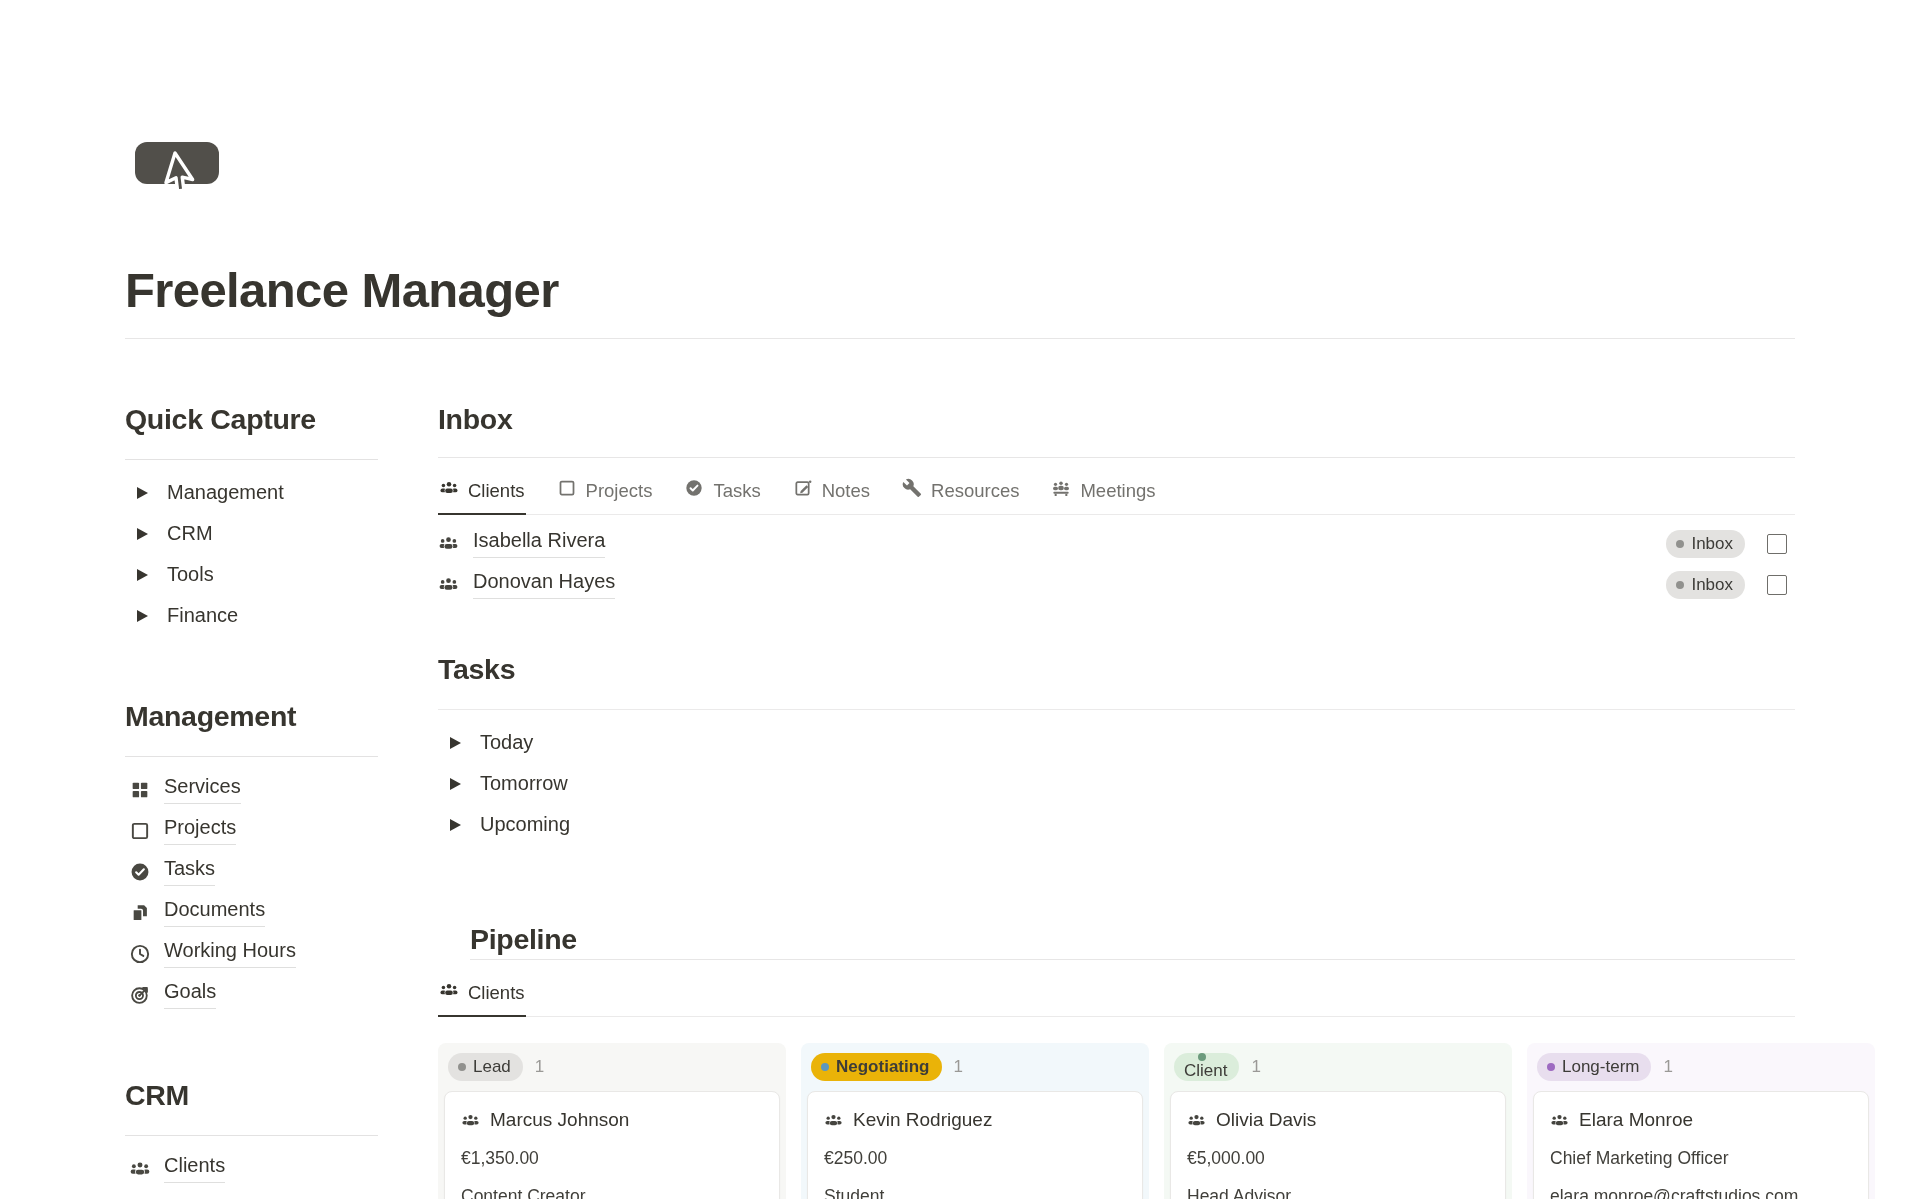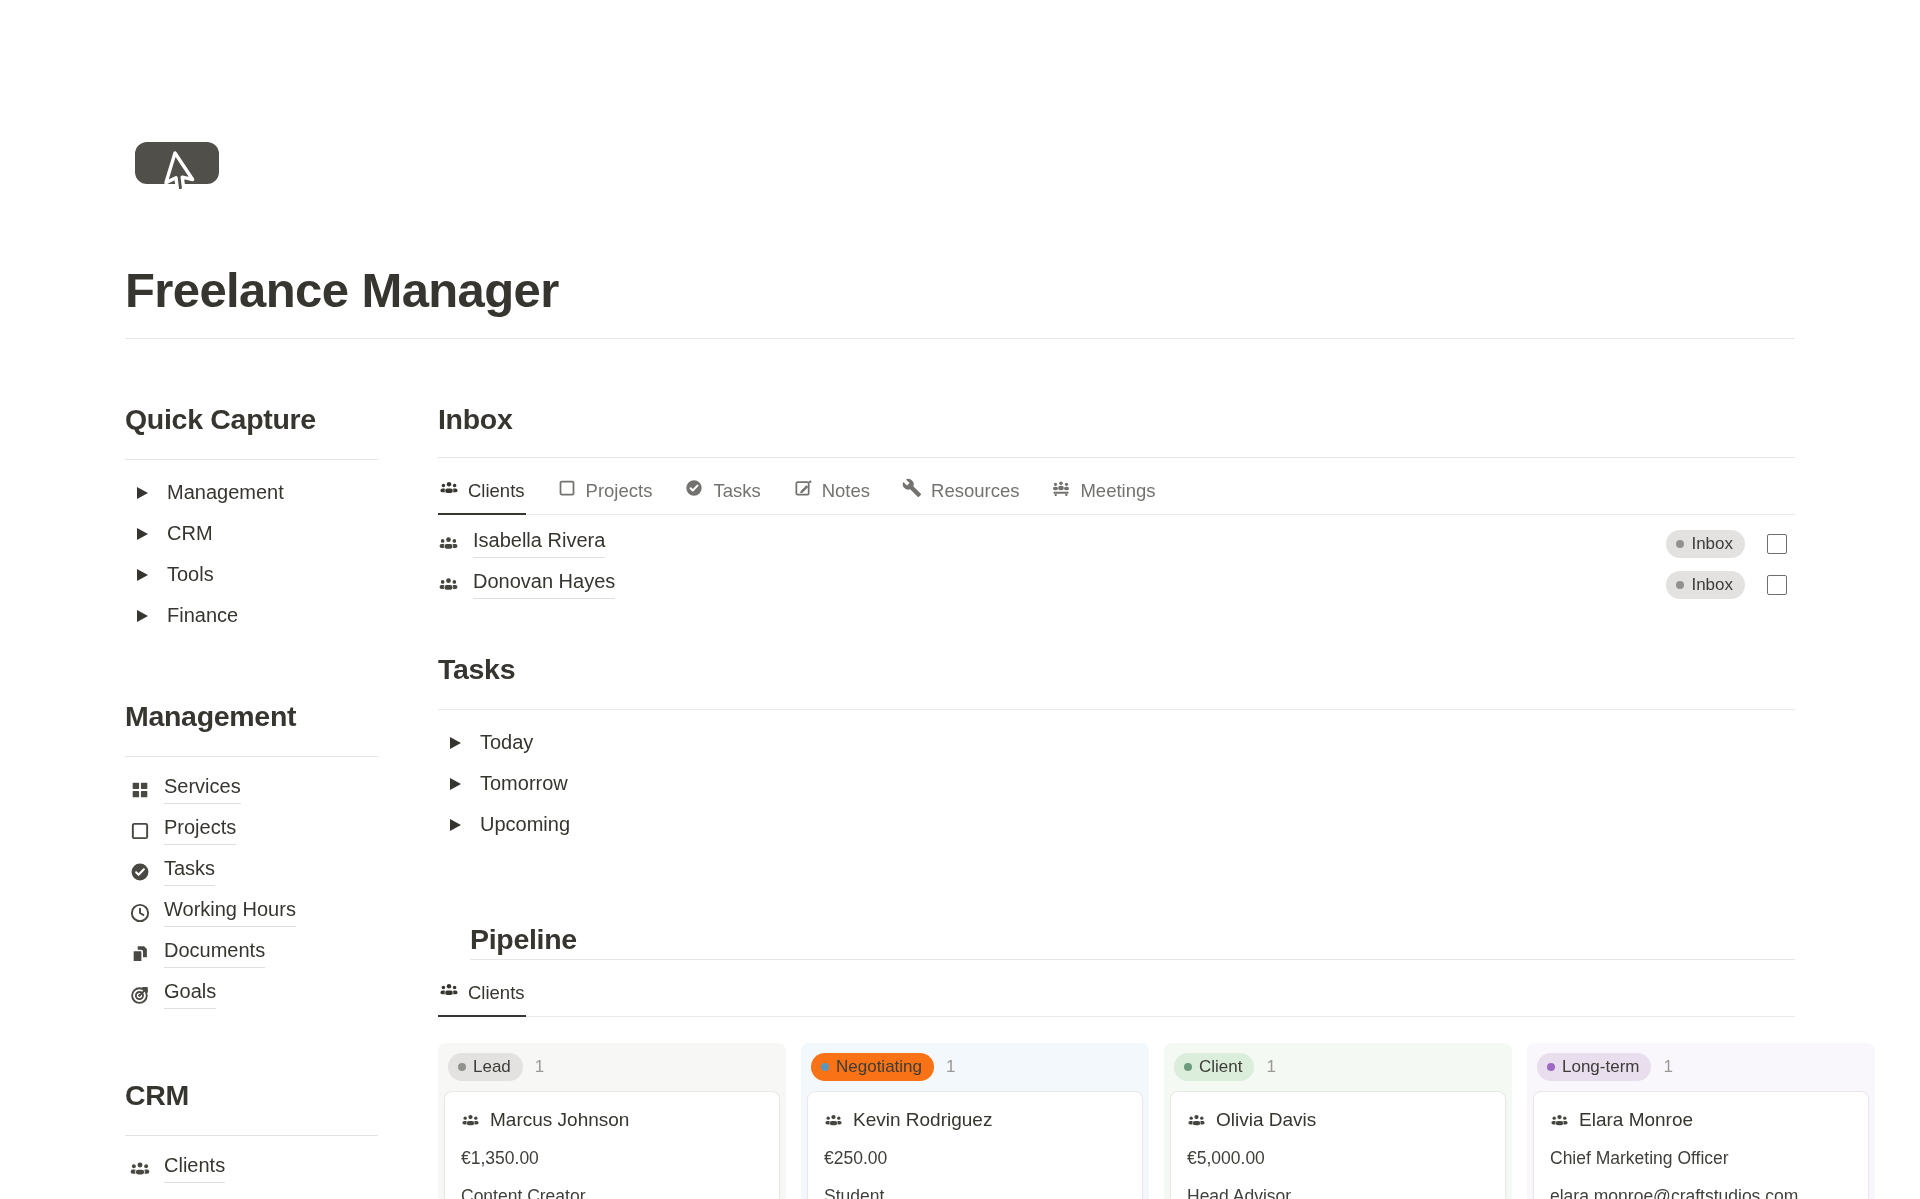--- a/index.html
+++ b/index.html
@@ -223,32 +223,32 @@
             <span class="side-icon">
                 <svg>
                   <use href="#i-check-circle"></use>
                 </svg>
               </span>
             <a class="page-link">Tasks</a>
           </div>
           <div class="row-41">
             <span class="side-icon">
                 <svg>
+                  <use href="#i-documents"></use>
+                </svg>
+              </span>
+            <a class="page-link">Documents</a>
+          </div>
+          <div class="row-41">
+            <span class="side-icon">
+                <svg>
                   <use href="#i-clock"></use>
                 </svg>
               </span>
             <a class="page-link">Working Hours</a>
-          </div>
-          <div class="row-41">
-            <span class="side-icon">
-                <svg>
-                  <use href="#i-documents"></use>
-                </svg>
-              </span>
-            <a class="page-link">Documents</a>
           </div>
           <div class="row-41">
             <span class="side-icon">
                 <svg>
                   <use href="#i-target"></use>
                 </svg>
               </span>
             <a class="page-link">Goals</a>
           </div>
         </div>
@@ -415,41 +415,41 @@
                   </svg>
                 <span class="card-name">Marcus Johnson</span>
               </div>
               <div class="card-line">€1,350.00</div>
               <div class="card-line">Content Creator</div>
             </div>
           </div>
 
           <div class="board-col" style="background: rgb(242, 248, 251);">
             <div class="col-head">
-              <span class="pill" style="background: #f97316;">
+              <span class="pill" style="background: #eab308; font-weight: bold;">
                 <span class="dot" style="background: rgb(91, 151, 189);"></span>
                 <span>Negotiating</span>
               </span>
               <span class="col-count">1</span>
             </div>
             <div class="card">
               <div class="card-name-row">
                 <svg>
                     <use href="#i-people"></use>
                   </svg>
                 <span class="card-name">Kevin Rodriguez</span>
               </div>
               <div class="card-line">€250.00</div>
               <div class="card-line">Student</div>
             </div>
           </div>
 
           <div class="board-col" style="background: rgb(244, 249, 244);">
             <div class="col-head">
-              <span class="pill" style="background: rgb(219, 237, 219);">
+              <span class="pill" style="background: rgb(219, 237, 219); flex-direction: column;">
                 <span class="dot" style="background: rgb(108, 155, 125);"></span>
                 <span>Client</span>
               </span>
               <span class="col-count">1</span>
             </div>
             <div class="card">
               <div class="card-name-row">
                 <svg>
                     <use href="#i-people"></use>
                   </svg>

